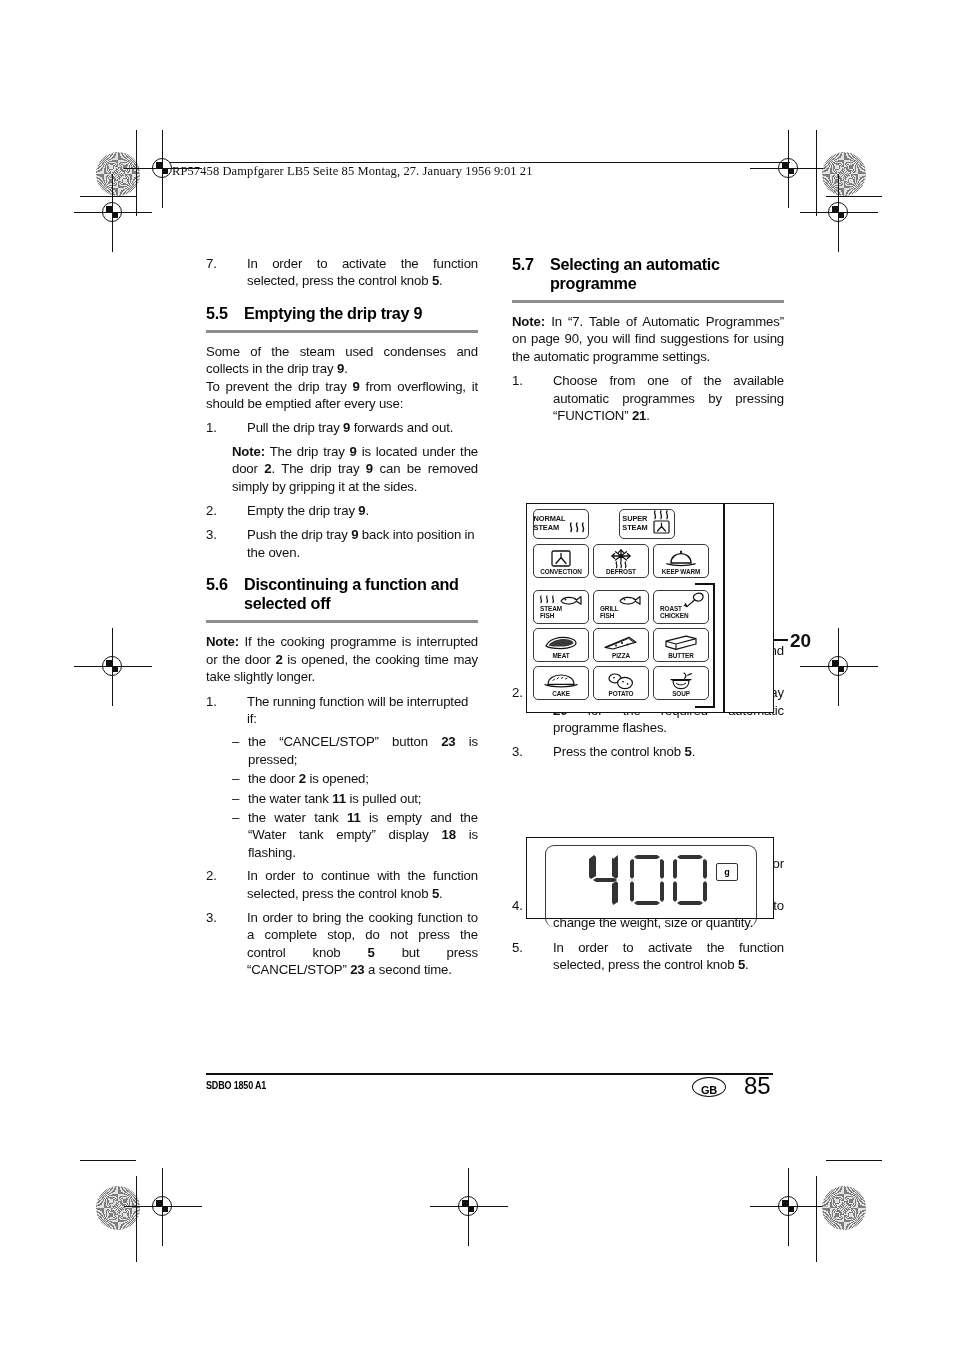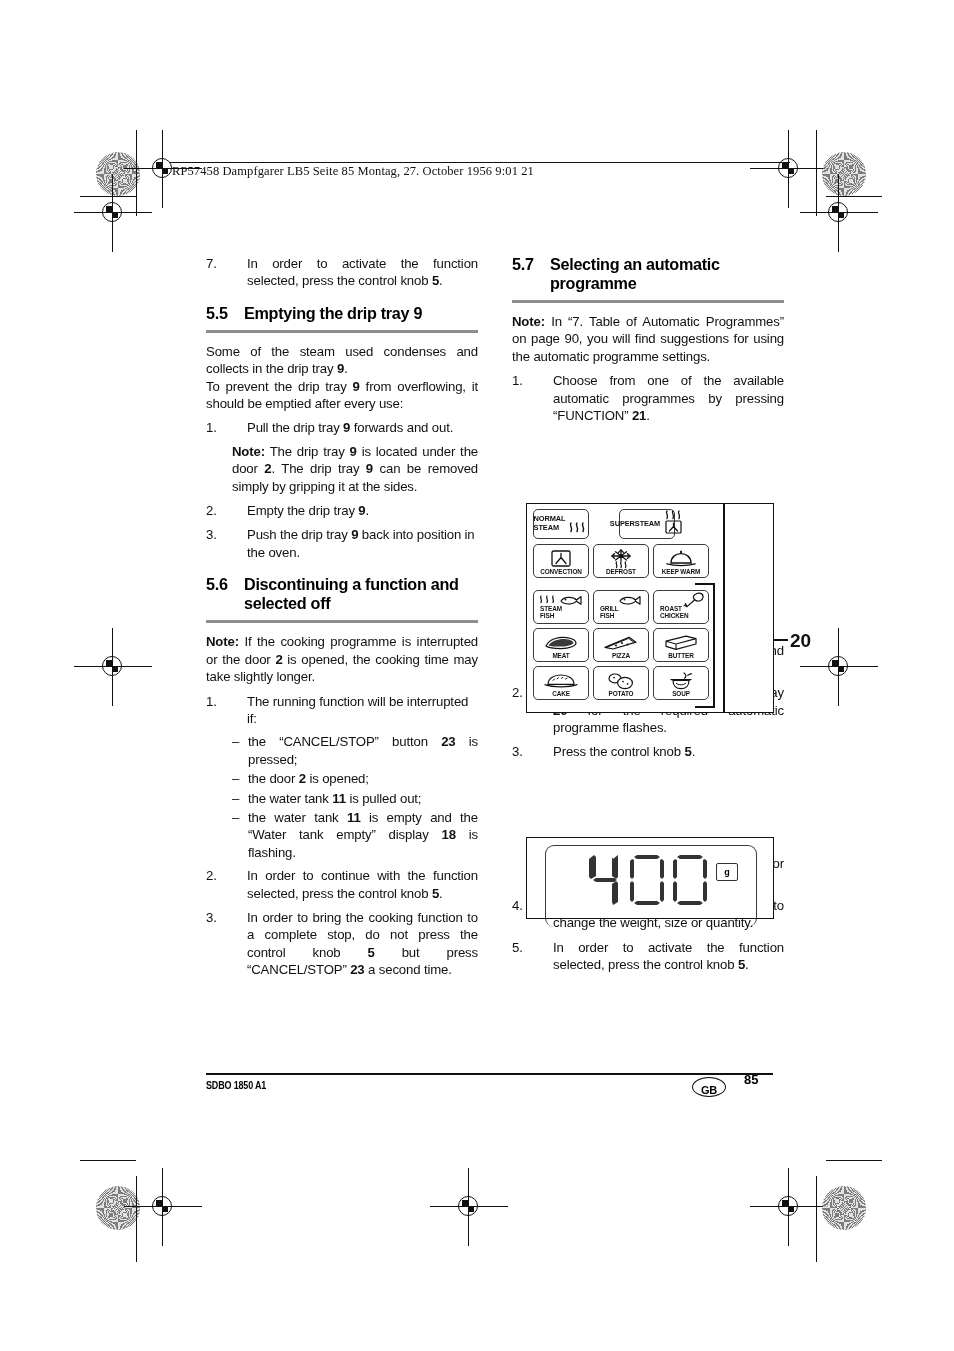--- a/index.html
+++ b/index.html
@@ -107,21 +107,21 @@
   .unitbox span{font-size:9px;font-weight:bold;font-family:"Liberation Sans", sans-serif;line-height:9px;}
 
   
   .foot-rule{position:absolute;left:206px;top:1073px;width:567px;height:1.6px;background:#111;}
   .foot-left{position:absolute;left:206px;top:1079px;font-size:11.5px;font-weight:bold;
     letter-spacing:-0.2px;font-family:"Liberation Sans", sans-serif;
     transform:scaleX(.78);transform-origin:left top;}
   .foot-gb{position:absolute;left:692px;top:1077px;width:32px;height:18px;border:1.4px solid #111;
     border-radius:50%;display:flex;align-items:flex-end;justify-content:center;}
   .foot-gb span{font-size:11px;font-weight:bold;letter-spacing:-0.2px;}
-  .foot-page{position:absolute;left:744px;top:1072px;font-size:13px;font-weight:bold;}
+  .foot-page{position:absolute;left:744px;top:1072px;font-size:24px;font-weight:normal;}
 </style>
 </head>
 <body>
 
 <div class="page">
 
   <div class="rosette grey" style="left:96px;top:152px;"></div>
   <div class="reg" style="left:146px;top:152px;">
     <div class="hl"></div>
       <div class="vl"></div>
@@ -213,21 +213,21 @@
   <div class="rosette grey" style="left:822px;top:1186px;"></div>
   <div class="trim" style="left:80px;top:1160px;width:56px;height:1.4px;"></div>
   <div class="trim" style="left:826px;top:1160px;width:56px;height:1.4px;"></div>
 
   <div class="trim" style="left:136px;top:130px;width:1.4px;height:86px;"></div>
   <div class="trim" style="left:816px;top:130px;width:1.4px;height:86px;"></div>
   <div class="trim" style="left:136px;top:1176px;width:1.4px;height:86px;"></div>
   <div class="trim" style="left:816px;top:1176px;width:1.4px;height:86px;"></div>
 
   <div class="slugline" style="left:170px;top:162px;width:620px;height:1.2px;"></div>
-  <div class="slug" style="left:172px;top:164px;">RP57458 Dampfgarer LB5  Seite 85  Montag, 27. October 1956  9:01 21</div>
+  <div class="slug" style="left:172px;top:164px;">RP57458 Dampfgarer LB5  Seite 85  Montag, 27. January 1956  9:01 21</div>
 
   <div class="col col-l">
 
     <div class="step body" style="margin-top:0;">
       <div class="num">7.</div>
       <div class="txt just"><span>In order to activate the function selected, press the control knob </span><b>5</b><span>.</span></div>
     </div>
 
     <div class="sec-wrap">
       <div class="sec-row">
@@ -370,21 +370,21 @@
         <div class="lab">STEAM</div>
       </div>
       <span style="margin-left:3px;margin-top:7px;">
         <svg width="20" height="11" viewBox="0 0 20 11">
           <path d="M3 1 C0.6 3.4 5.4 5 3 9.6 M9 1 C6.6 3.4 11.4 5 9 9.6 M15 1 C12.6 3.4 17.4 5 15 9.6" stroke="#111" stroke-width="1.4" fill="none" stroke-linecap="round"></path>
         </svg>
       </span>
     </div>
 
     <div class="btn btn-r1" style="left:92px;top:5px;">
-      <div style="display:flex;flex-direction:row;align-items:flex-start;">
+      <div style="display:flex;flex-direction:column;align-items:flex-start;">
         <div class="lab">SUPER</div>
         <div class="lab">STEAM</div>
       </div>
       <span style="margin-left:3px;">
         <svg width="21" height="25" viewBox="0 0 21 25">
           <path d="M4 1 C1.8 3 6.2 4.4 4 8.6 M10 1 C7.8 3 12.2 4.4 10 8.6 M16 1 C13.8 3 18.2 4.4 16 8.6" stroke="#111" stroke-width="1.3" fill="none" stroke-linecap="round"></path>
           <rect x="3" y="11" width="15" height="12" rx="1" stroke="#111" stroke-width="1.2" fill="none"></rect>
           <path d="M10.5 13 L10.5 16.5 M10.5 16.5 L6.5 21 M10.5 16.5 L14.5 21" stroke="#111" stroke-width="1.2" fill="none" stroke-linecap="round"></path>
         </svg>
       </span>

